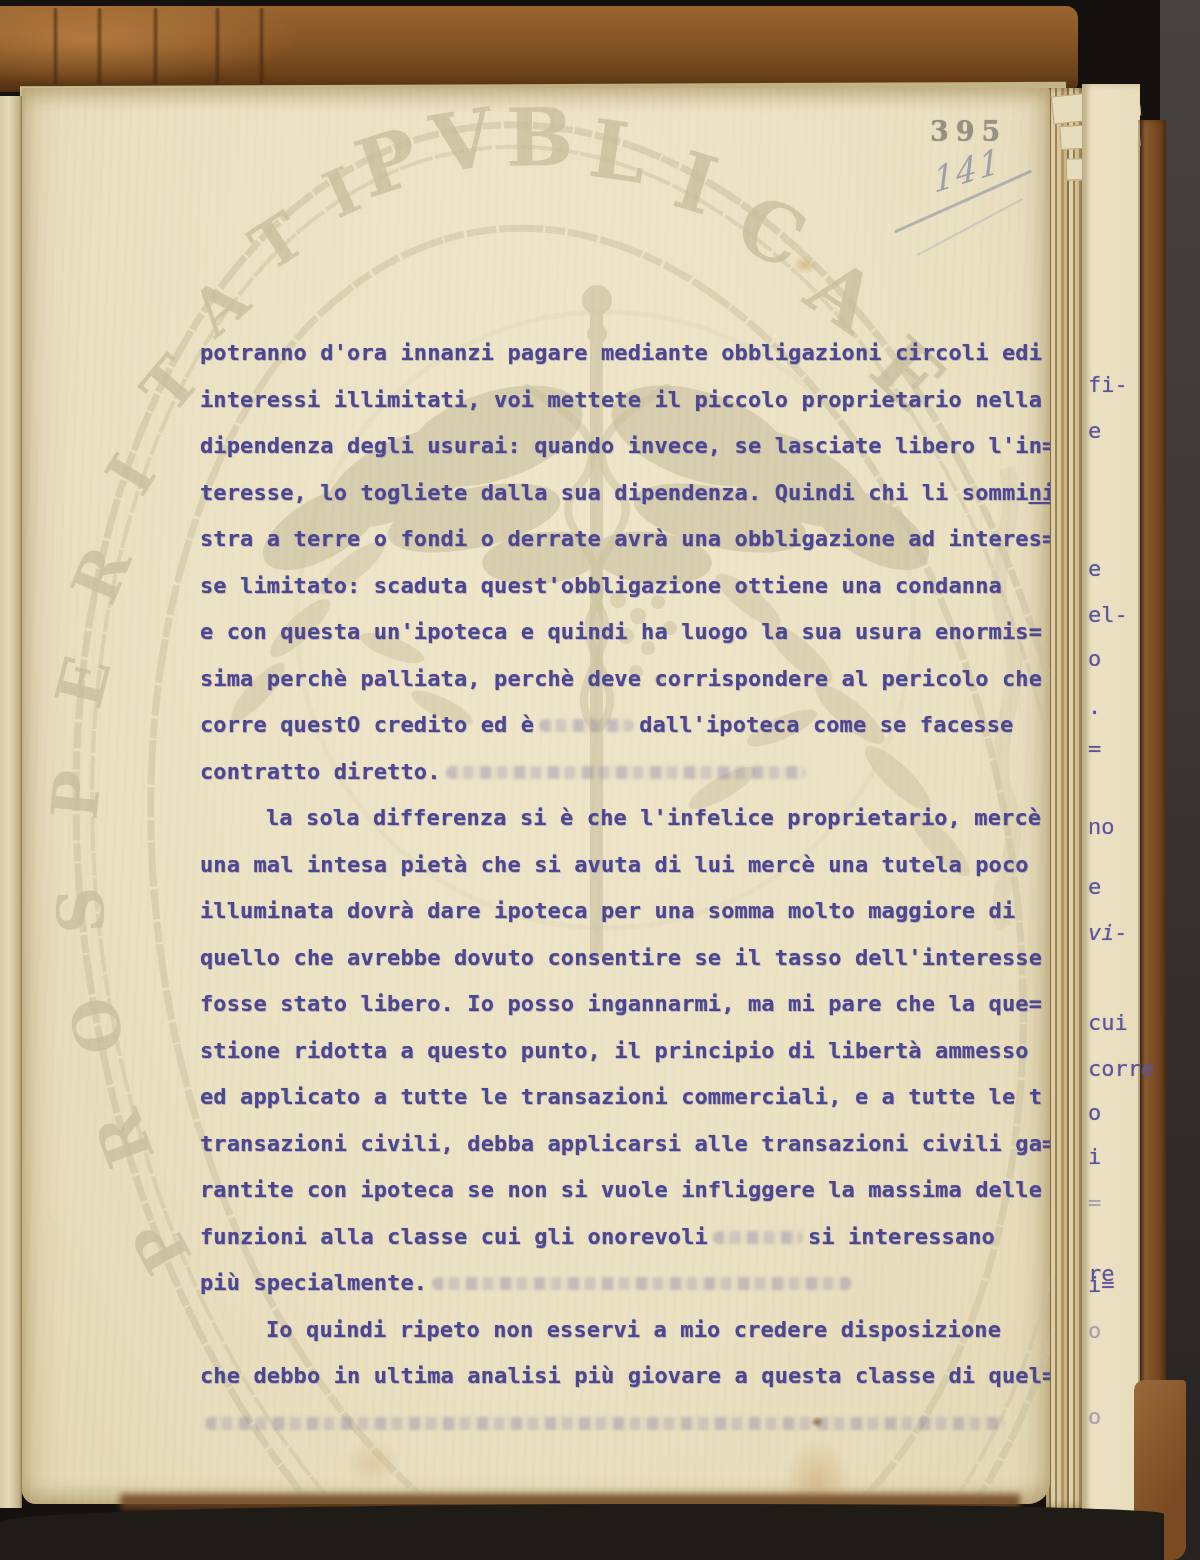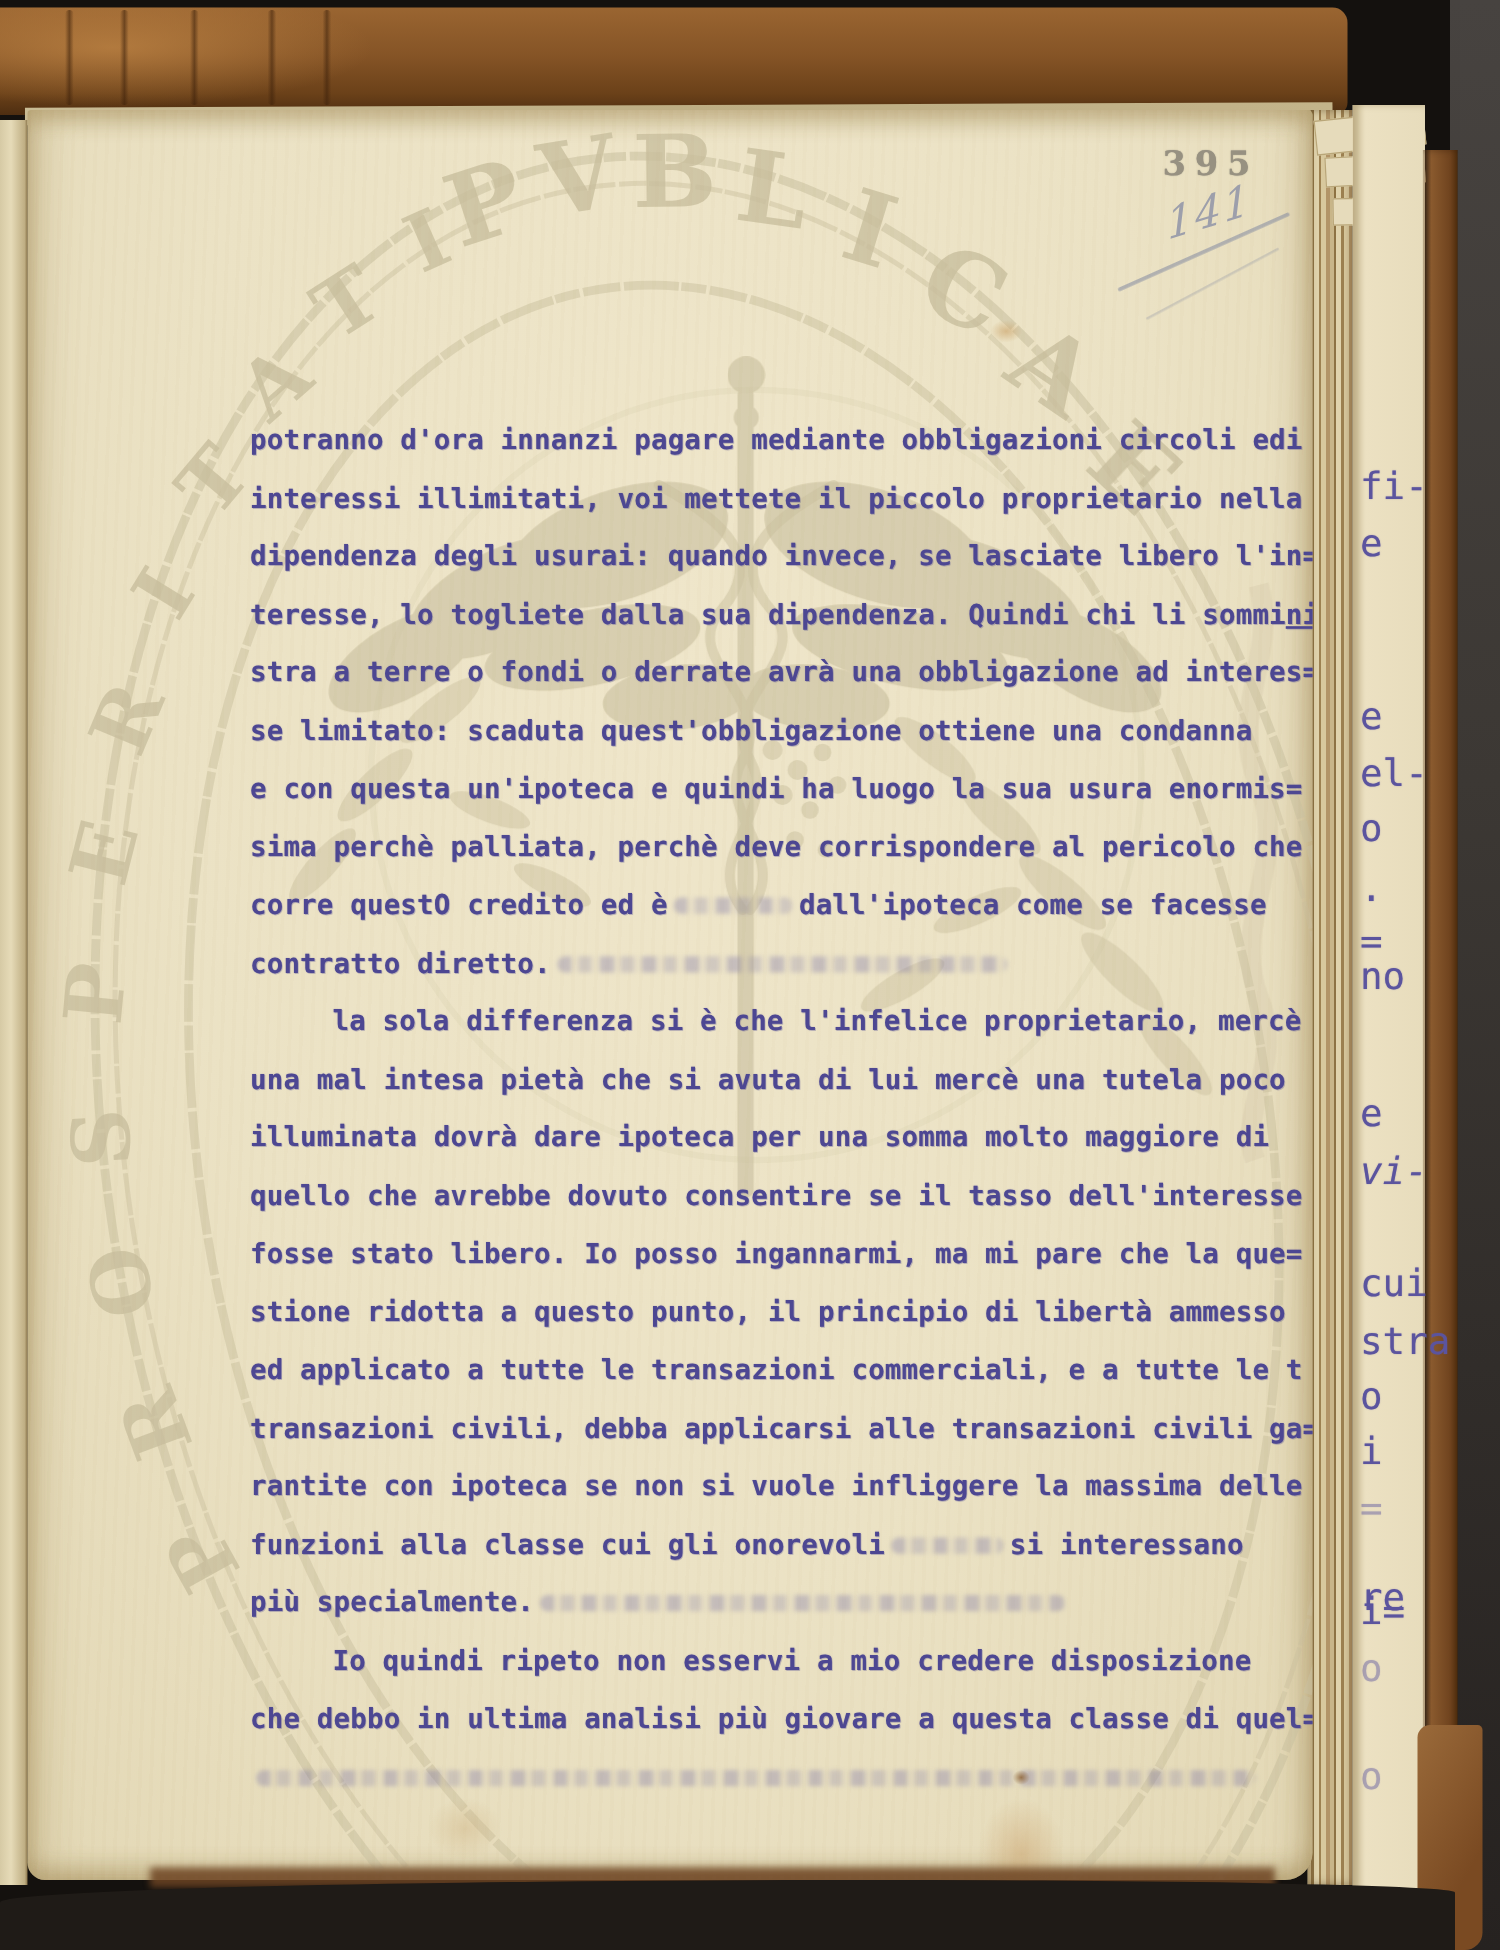--- a/index.html
+++ b/index.html
@@ -25,21 +25,21 @@
       #cdbа8c 0 0);
     background:repeating-linear-gradient(90deg,
       #c8b588 0 3px,#8d7243 3px 5px,#e0d3ac 5px 9px,#9d8151 9px 11px,#d8c89d 11px 15px,#b29467 15px 18px);
     box-shadow:inset 0 0 8px rgba(70,50,20,.5);}
   .edge-fan{position:absolute;background:#e6dbbb;border:1px solid #b9a678;}
 
   
   .next-page{position:absolute;left:1082px;top:84px;width:58px;height:1432px;
     background:linear-gradient(90deg,#ded2ae 0 4px,#ece1c2 10px,#e7dcbc 100%);
     box-shadow:inset 4px 0 6px rgba(120,95,50,.35);}
-  .frag{position:absolute;left:1088px;font-size:30px;color:#5b549e;white-space:pre;
+  .frag{position:absolute;left:1088px;font-size:22px;color:#5b549e;white-space:pre;
         text-shadow:0 0 1px rgba(91,84,158,.6);}
   .frag.faint{opacity:.45;filter:blur(.6px);}
 
   
   .cover-edge{position:absolute;left:1138px;top:120px;width:28px;height:1440px;
     background:linear-gradient(90deg,#94613118,#8a5a2e 25%,#6f431e 80%,#56320f);
     box-shadow:inset 0 0 6px rgba(40,20,5,.4);}
   .cover-corner{position:absolute;left:1134px;top:1380px;width:52px;height:180px;
     background:linear-gradient(120deg,#9a6a3a,#7a4a22 70%);border-radius:10px 4px 14px 8px;}
 
@@ -121,25 +121,25 @@
   <div class="cover-edge"></div>
   <div class="cover-corner"></div>
   <div id="fragments">
       <span class="frag" style="top: 372px;">fi-</span>
       <span class="frag" style="top: 418px;">e</span>
       <span class="frag" style="top: 556px;">e</span>
       <span class="frag" style="top: 602px;">el-</span>
       <span class="frag" style="top: 646px;">o</span>
       <span class="frag" style="top: 694px;">.</span>
       <span class="frag" style="top: 736px;">=</span>
-      <span class="frag" style="top: 764px;">no</span>
+      <span class="frag" style="top: 816px; font-family: Liberation Mono, monospace;">no</span>
       <span class="frag" style="top: 874px;">e</span>
       <span class="frag" style="top: 920px; font-style: italic;">vi-</span>
       <span class="frag" style="top: 1010px; text-align: right;">cui</span>
-      <span class="frag" style="top: 1056px;">stra</span>
+      <span class="frag" style="top: 1056px;">corre</span>
       <span class="frag" style="top: 1100px;">o</span>
       <span class="frag" style="top: 1144px;">i</span>
       <span class="frag faint" style="top: 1190px;">=</span>
       <span class="frag" style="top: 1261px; text-align: center;">re</span>
       <span class="frag" style="top: 1272px;">i=</span>
       <span class="frag faint" style="top: 1318px;">o</span>
       <span class="frag faint" style="top: 1404px;">o</span>
     </div>
 
   <div class="page">

